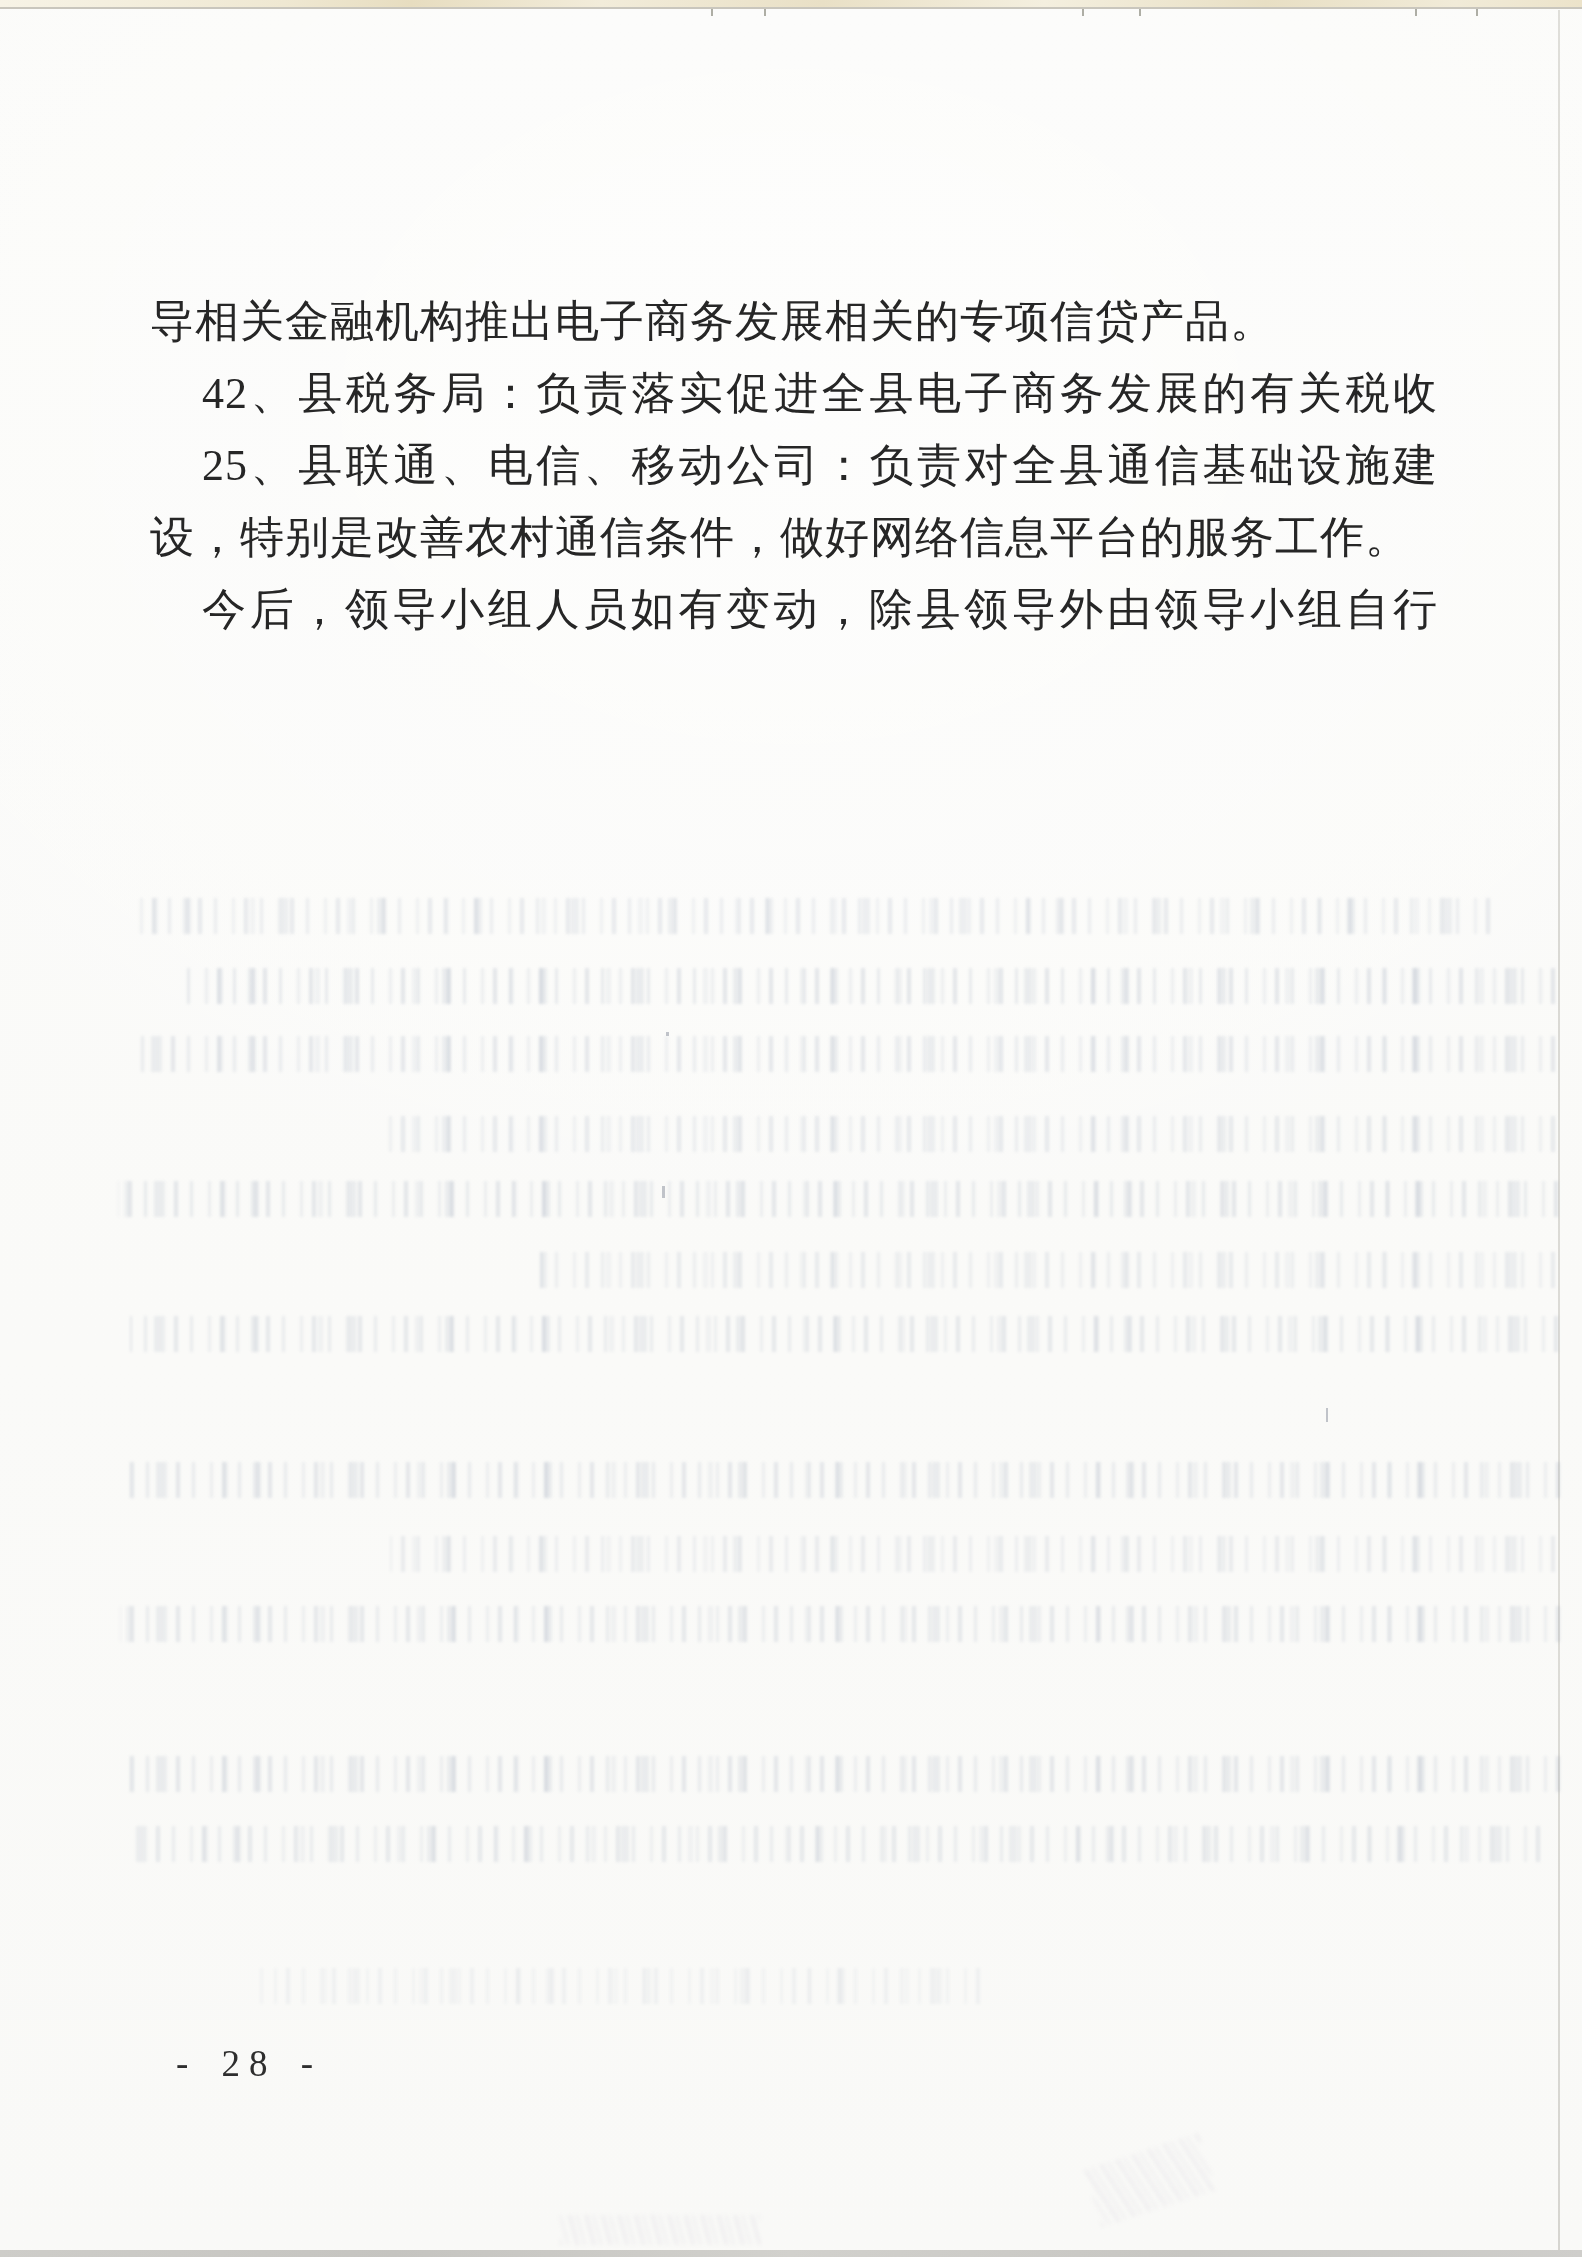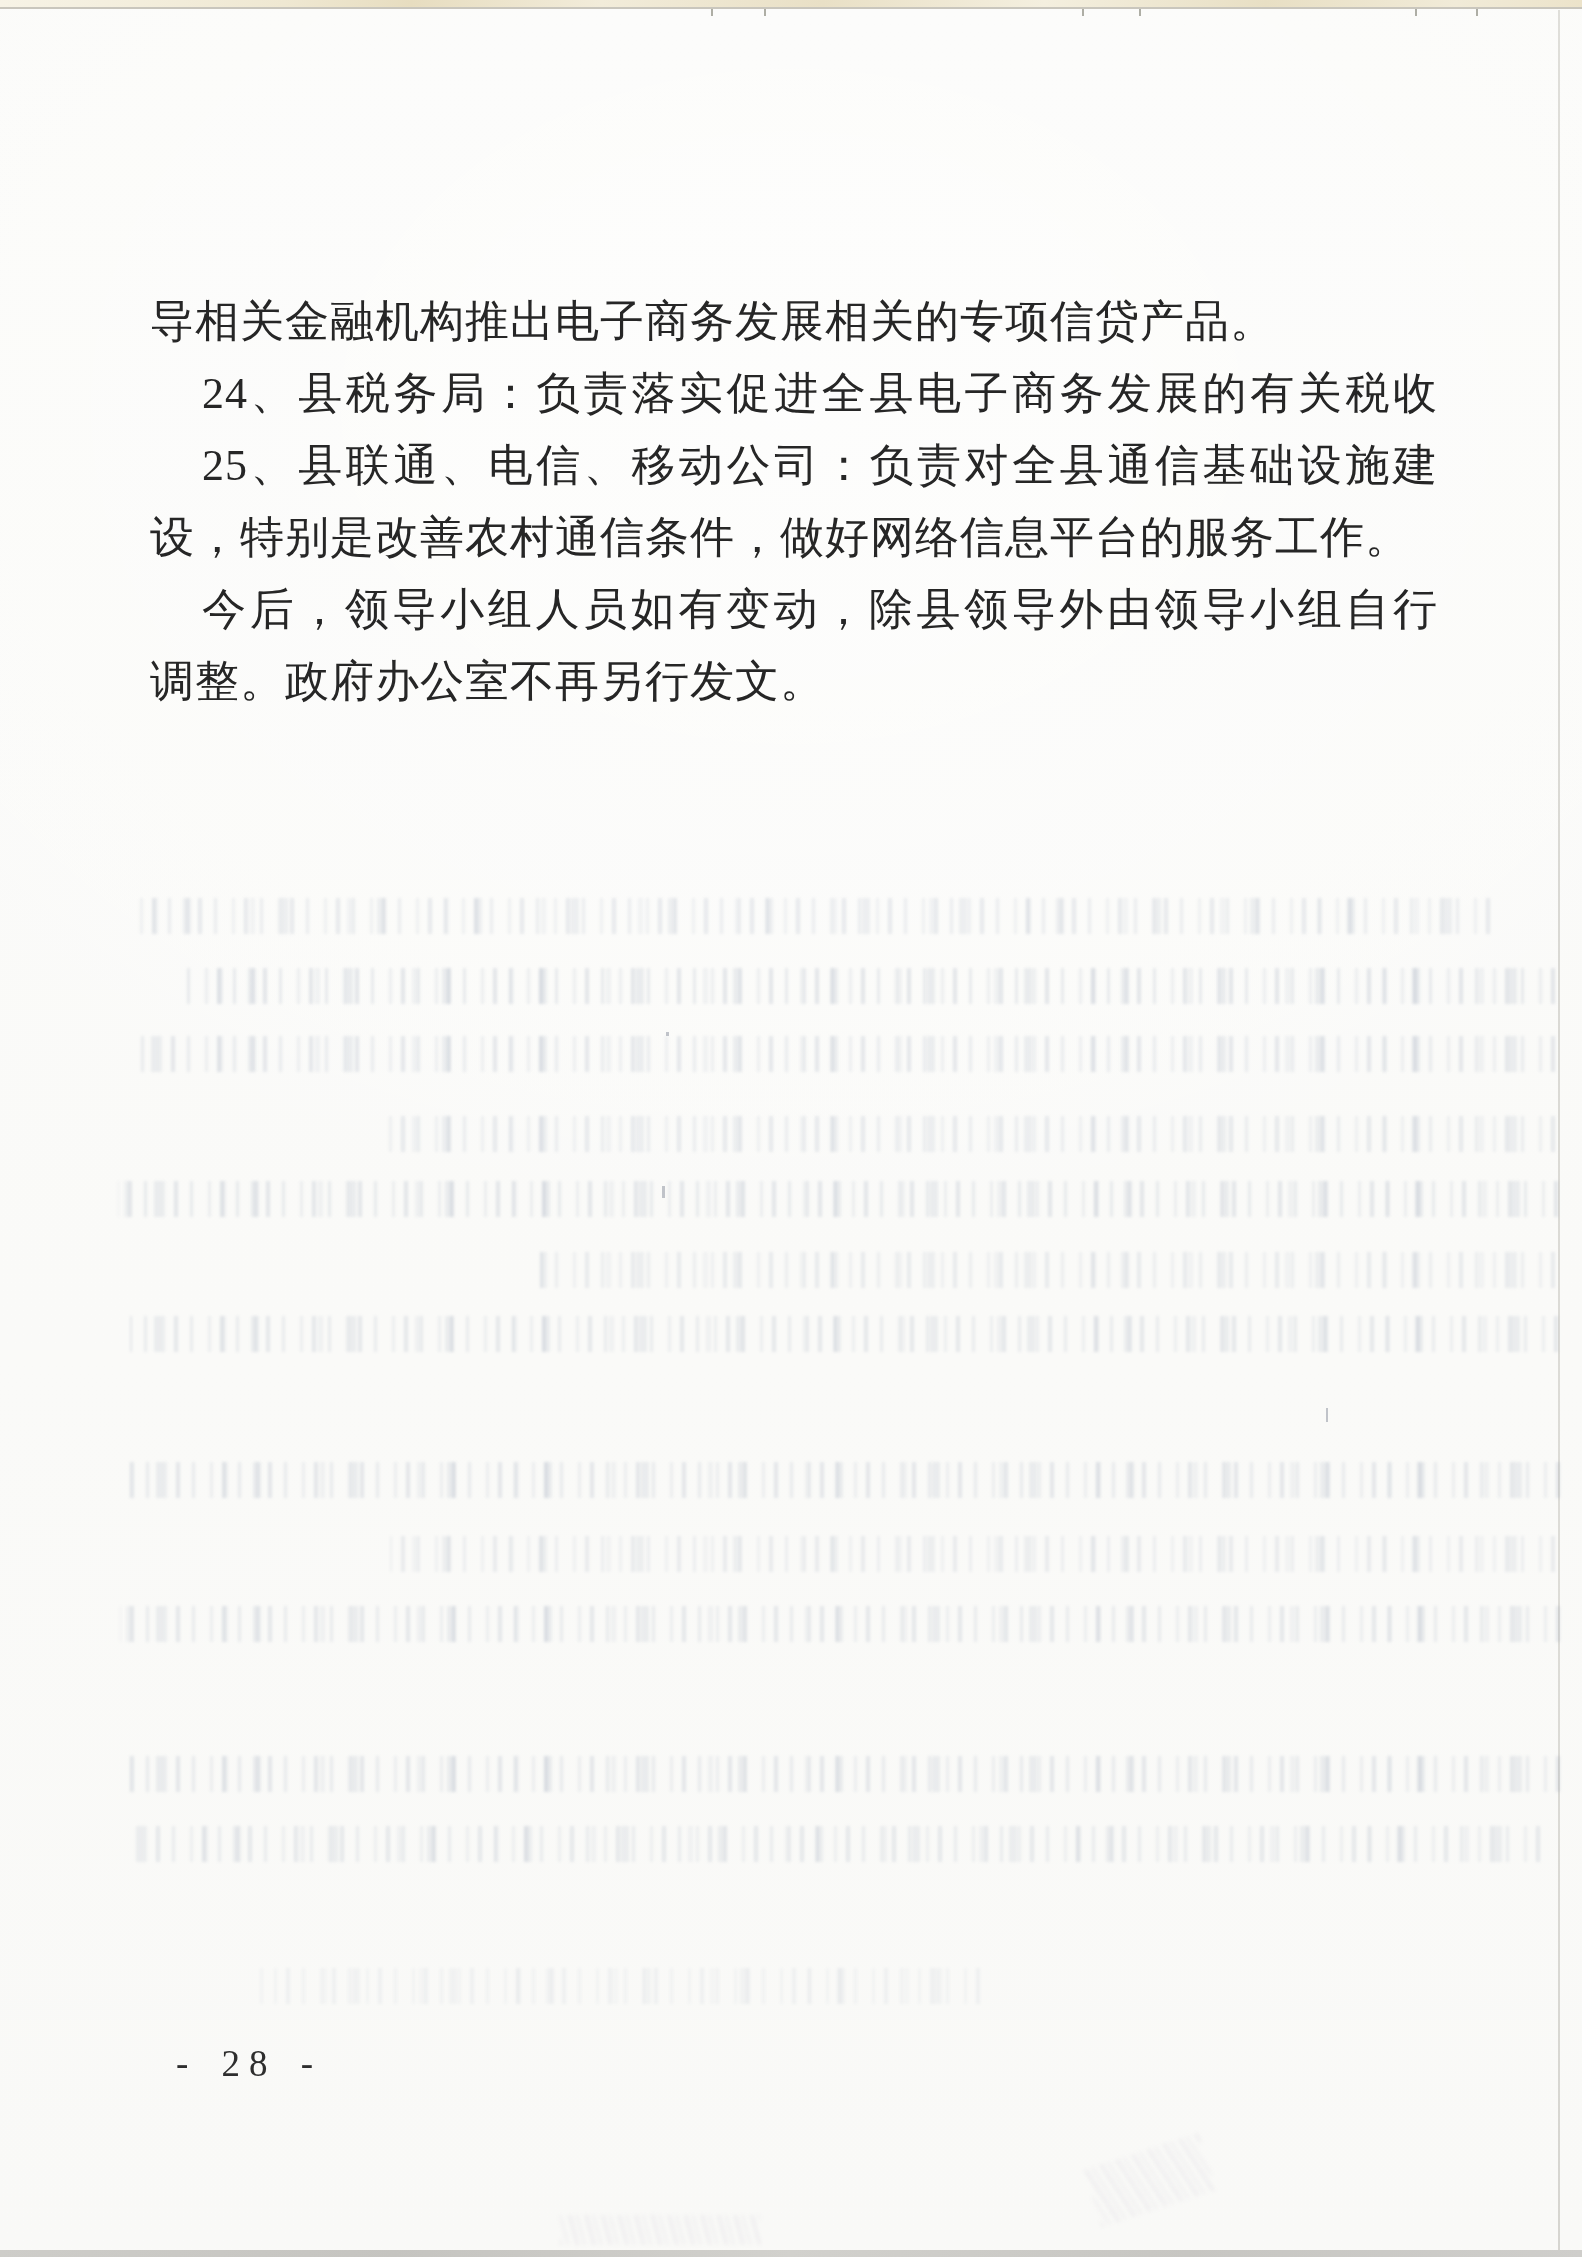--- a/index.html
+++ b/index.html
@@ -95,25 +95,24 @@
   <div class="edge-tick" style="left:764px"></div>
   <div class="edge-tick" style="left:1082px"></div>
   <div class="edge-tick" style="left:1139px"></div>
   <div class="edge-tick" style="left:1415px"></div>
   <div class="edge-tick" style="left:1476px"></div>
   <div class="edge-right"></div>
   <div class="edge-bottom"></div>
 
   <div class="content">
     <div class="line">导相关金融机构推出电子商务发展相关的专项信贷产品。</div>
-    <div class="line indent justify">24、县税务局：负责落实促进全县电子商务发展的有关税收</div>
+    <div class="line indent justify">42、县税务局：负责落实促进全县电子商务发展的有关税收</div>
     <div class="line indent justify">25、县联通、电信、移动公司：负责对全县通信基础设施建</div>
     <div class="line">设，特别是改善农村通信条件，做好网络信息平台的服务工作。</div>
     <div class="line indent justify">今后，领导小组人员如有变动，除县领导外由领导小组自行</div>
-    <div class="line">调整。政府办公室不再另行发文。</div>
   </div>
 
   <div class="bleed" style="top:898px;  left:135px; width:1355px; opacity:.55"></div>
   <div class="bleed" style="top:968px;  left:175px; width:1380px; opacity:.65"></div>
   <div class="bleed" style="top:1036px; left:135px; width:1420px; opacity:.60"></div>
   <div class="bleed" style="top:1116px; left:385px; width:1170px; opacity:.55"></div>
   <div class="bleed" style="top:1181px; left:118px; width:1440px; opacity:.62"></div>
   <div class="bleed" style="top:1252px; left:540px; width:1015px; opacity:.50"></div>
   <div class="bleed" style="top:1316px; left:130px; width:1428px; opacity:.58"></div>
   <div class="bleed" style="top:1462px; left:130px; width:1430px; opacity:.60"></div>

